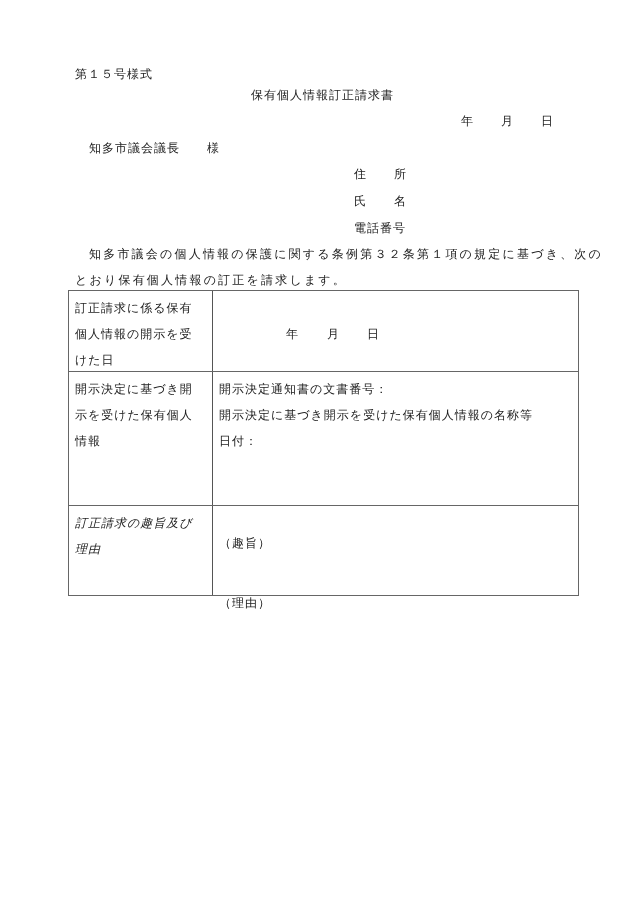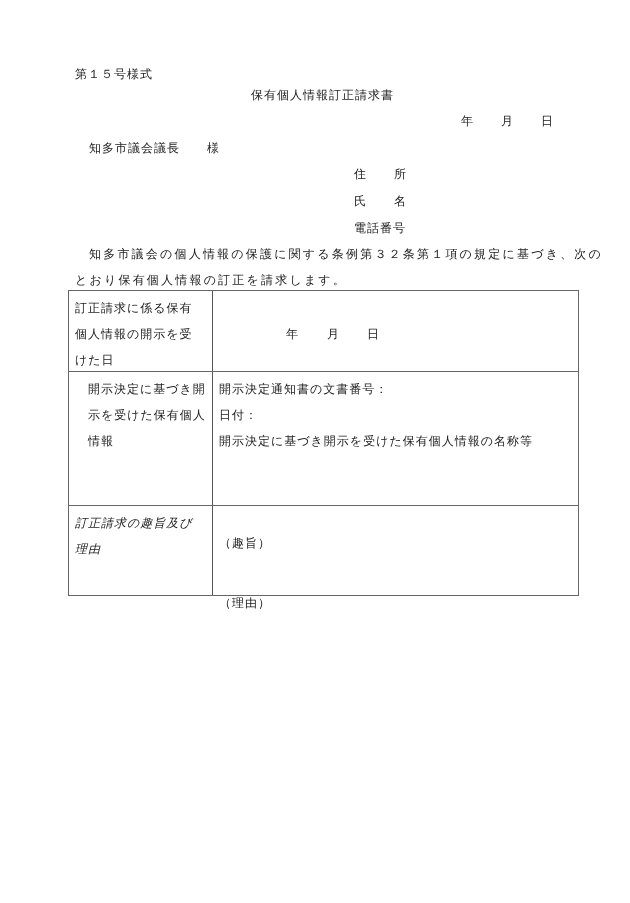--- a/index.html
+++ b/index.html
@@ -55,29 +55,29 @@
       <div>訂正請求に係る保有</div>
       <div>個人情報の開示を受</div>
       <div>けた日</div>
     </div>
     <span class="cell-text" style="left:217px; top:30px;">年</span>
     <span class="cell-text" style="left:258px; top:30px;">月</span>
     <span class="cell-text" style="left:298px; top:30px;">日</span>
   </div>
 
   <div>
-    <div class="cell-text" style="left:6px; top:85px;margin-left:13px;">
+    <div class="cell-text" style="left:6px; top:85px;">
       <div>開示決定に基づき開</div>
       <div>示を受けた保有個人</div>
       <div>情報</div>
     </div>
     <div class="cell-text" style="left:150px; top:85px;">
       <div>開示決定通知書の文書番号：</div>
+      <div>開示決定に基づき開示を受けた保有個人情報の名称等</div>
       <div>日付：</div>
-      <div>開示決定に基づき開示を受けた保有個人情報の名称等</div>
     </div>
   </div>
 
   <div>
     <div class="cell-text" style="left:6px; top:219px;font-style:italic;">
       <div>訂正請求の趣旨及び</div>
       <div>理由</div>
     </div>
     <div class="cell-text" style="left:150px; top:219px;margin-top:20px;">（趣旨）</div>
     <div class="cell-text" style="left:150px; top:299px;">（理由）</div>

